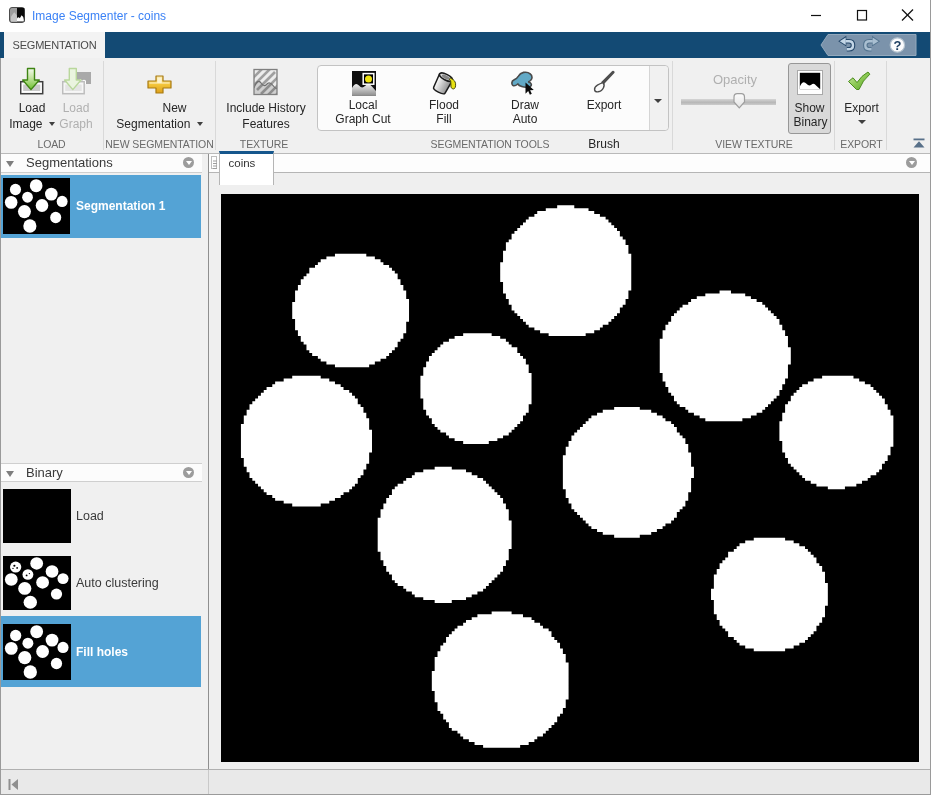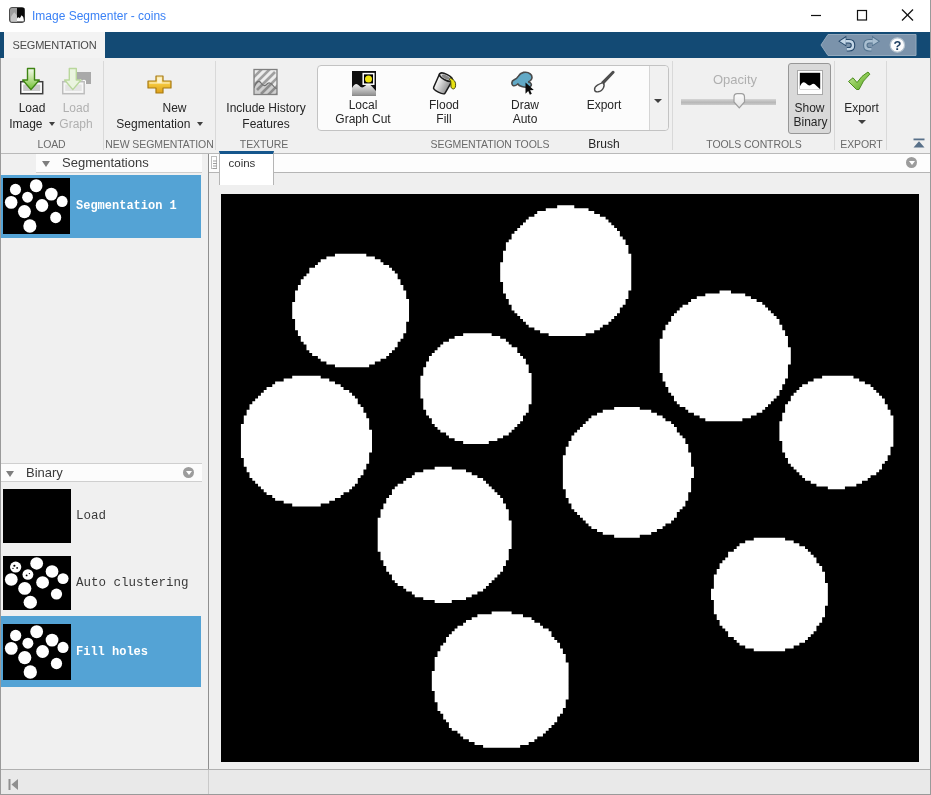--- a/index.html
+++ b/index.html
@@ -25,21 +25,21 @@
 
 #body { left:0; top:154px; width:931px; height:615px; background:#f0f0f0; }
 
 .phead { position:absolute; left:0; width:202px; height:19px; background:#fcfcfc; border-bottom:1px solid #cfcfcf; }
 .phead .tri { position:absolute; left:6px; top:7px; width:0; height:0; border-left:4.5px solid transparent; border-right:4.5px solid transparent; border-top:6px solid #7e7e7e; }
 .phead .nm { position:absolute; left:26px; top:1px; font-size:13px; color:#3a3a3a; }
 .gearc { position:absolute; width:11px; height:11px; border-radius:50%; background:#9c9c9c; }
 .gearc:before { content:""; position:absolute; left:2.5px; top:4px; width:0; height:0; border-left:3px solid transparent; border-right:3px solid transparent; border-top:4px solid #fff; }
 .rowsel { position:absolute; left:0; width:201px; background:#54a3d5; }
 .thumb { position:absolute; left:3px; background:#000; }
-.rowtxt { position:absolute; font-size:12.5px;font-family:Liberation Mono, monospace; }
+.rowtxt { position:absolute; font-size:12.5px; }
 .seltxt { color:#fff; font-weight:bold; font-size:12px; }
 .plaintxt { color:#3a3a3a; }
 
 #splitter { left:202px; top:154px; width:7px; height:615px; background:#f0f0f0; border-right:1.5px solid #8f8f8f; }
 
 #docarea { left:209px; top:154px; width:721px; height:615px; background:#efefef; }
 #doctabbar { left:0; top:0; width:721px; height:19px; background:#fdfdfd; border-bottom:1px solid #b5b5b5; }
 #cointab { position:absolute; left:9.5px; top:-3px; width:55px; height:34px; background:#fff; border:1px solid #b5b5b5; border-top:3px solid #15568c; border-bottom:none; font-size:11.5px; color:#333; text-align:left; padding-left:9px; line-height:18px; }
 #grip { position:absolute; left:2px; top:2px; width:6px; height:13px; background:#fff; border:1px solid #bdbdbd; }
 #canvas { left:11.6px; top:40.4px; width:698px; height:568px; background:#000; }
@@ -98,21 +98,21 @@
 <div class="abs" id="ribbon">
   <div class="vsep" style="left:103px;"></div>
   <div class="vsep" style="left:215px;"></div>
   <div class="vsep" style="left:672px;"></div>
   <div class="vsep" style="left:834px;"></div>
   <div class="vsep" style="left:886px;"></div>
   <div class="glabel" style="left:0; width:103px;">LOAD</div>
   <div class="glabel" style="left:104px; width:111px;">NEW SEGMENTATION</div>
   <div class="glabel" style="left:214px; width:100px;">TEXTURE</div>
   <div class="glabel" style="left:314px; width:352px;">SEGMENTATION TOOLS</div>
-  <div class="glabel" style="left:677px; width:154px;">TOOLS CONTROLS</div>
+  <div class="glabel" style="left:677px; width:154px;">VIEW TEXTURE</div>
   <div class="glabel" style="left:839px; width:45px;">EXPORT</div>
 
   <svg class="abs" style="left:20px; top:9px;" width="24" height="28" viewBox="0 0 24 28">
     <defs>
         <linearGradient id="ga" x1="0" y1="0" x2="0" y2="1">
       <stop offset="0" stop-color="#f3faee"></stop>
           <stop offset="0.45" stop-color="#c2e39f"></stop>
           <stop offset="1" stop-color="#6cc02e"></stop>
     </linearGradient>
       </defs>
@@ -265,21 +265,21 @@
   <div class="abs" style="left:858px; top:62px; width:0; height:0; border-left:4px solid transparent; border-right:4px solid transparent; border-top:4.5px solid #404040;"></div>
 
   <svg class="abs" style="left:913px; top:80px;" width="12" height="10" viewBox="0 0 12 10">
     <rect x="0.5" y="0.5" width="11" height="1.8" fill="#587089"></rect>
     <path d="M6 3.2 L11.5 9.5 L0.5 9.5 Z" fill="#587089"></path>
   </svg>
 </div>
 
 <div class="abs" id="body"></div>
 
-<div class="abs phead" style="top:154px;margin-left:36px;">
+<div class="abs phead" style="top:154px;">
   <div class="tri"></div>
     <div class="nm">Segmentations</div>
   <div class="gearc" style="left:183px; top:3px;"></div>
 </div>
 <div class="abs rowsel" style="top:175px; height:63px;">
   <div class="thumb" style="top:3px; width:67px; height:56px;">
     <svg width="67" height="56" viewBox="0 0 245 200" preserveAspectRatio="none">
       <g fill="#fff">
         <circle cx="121.3" cy="27.4" r="23.1"></circle>
           <circle cx="45.6" cy="41.1" r="20.3"></circle>

